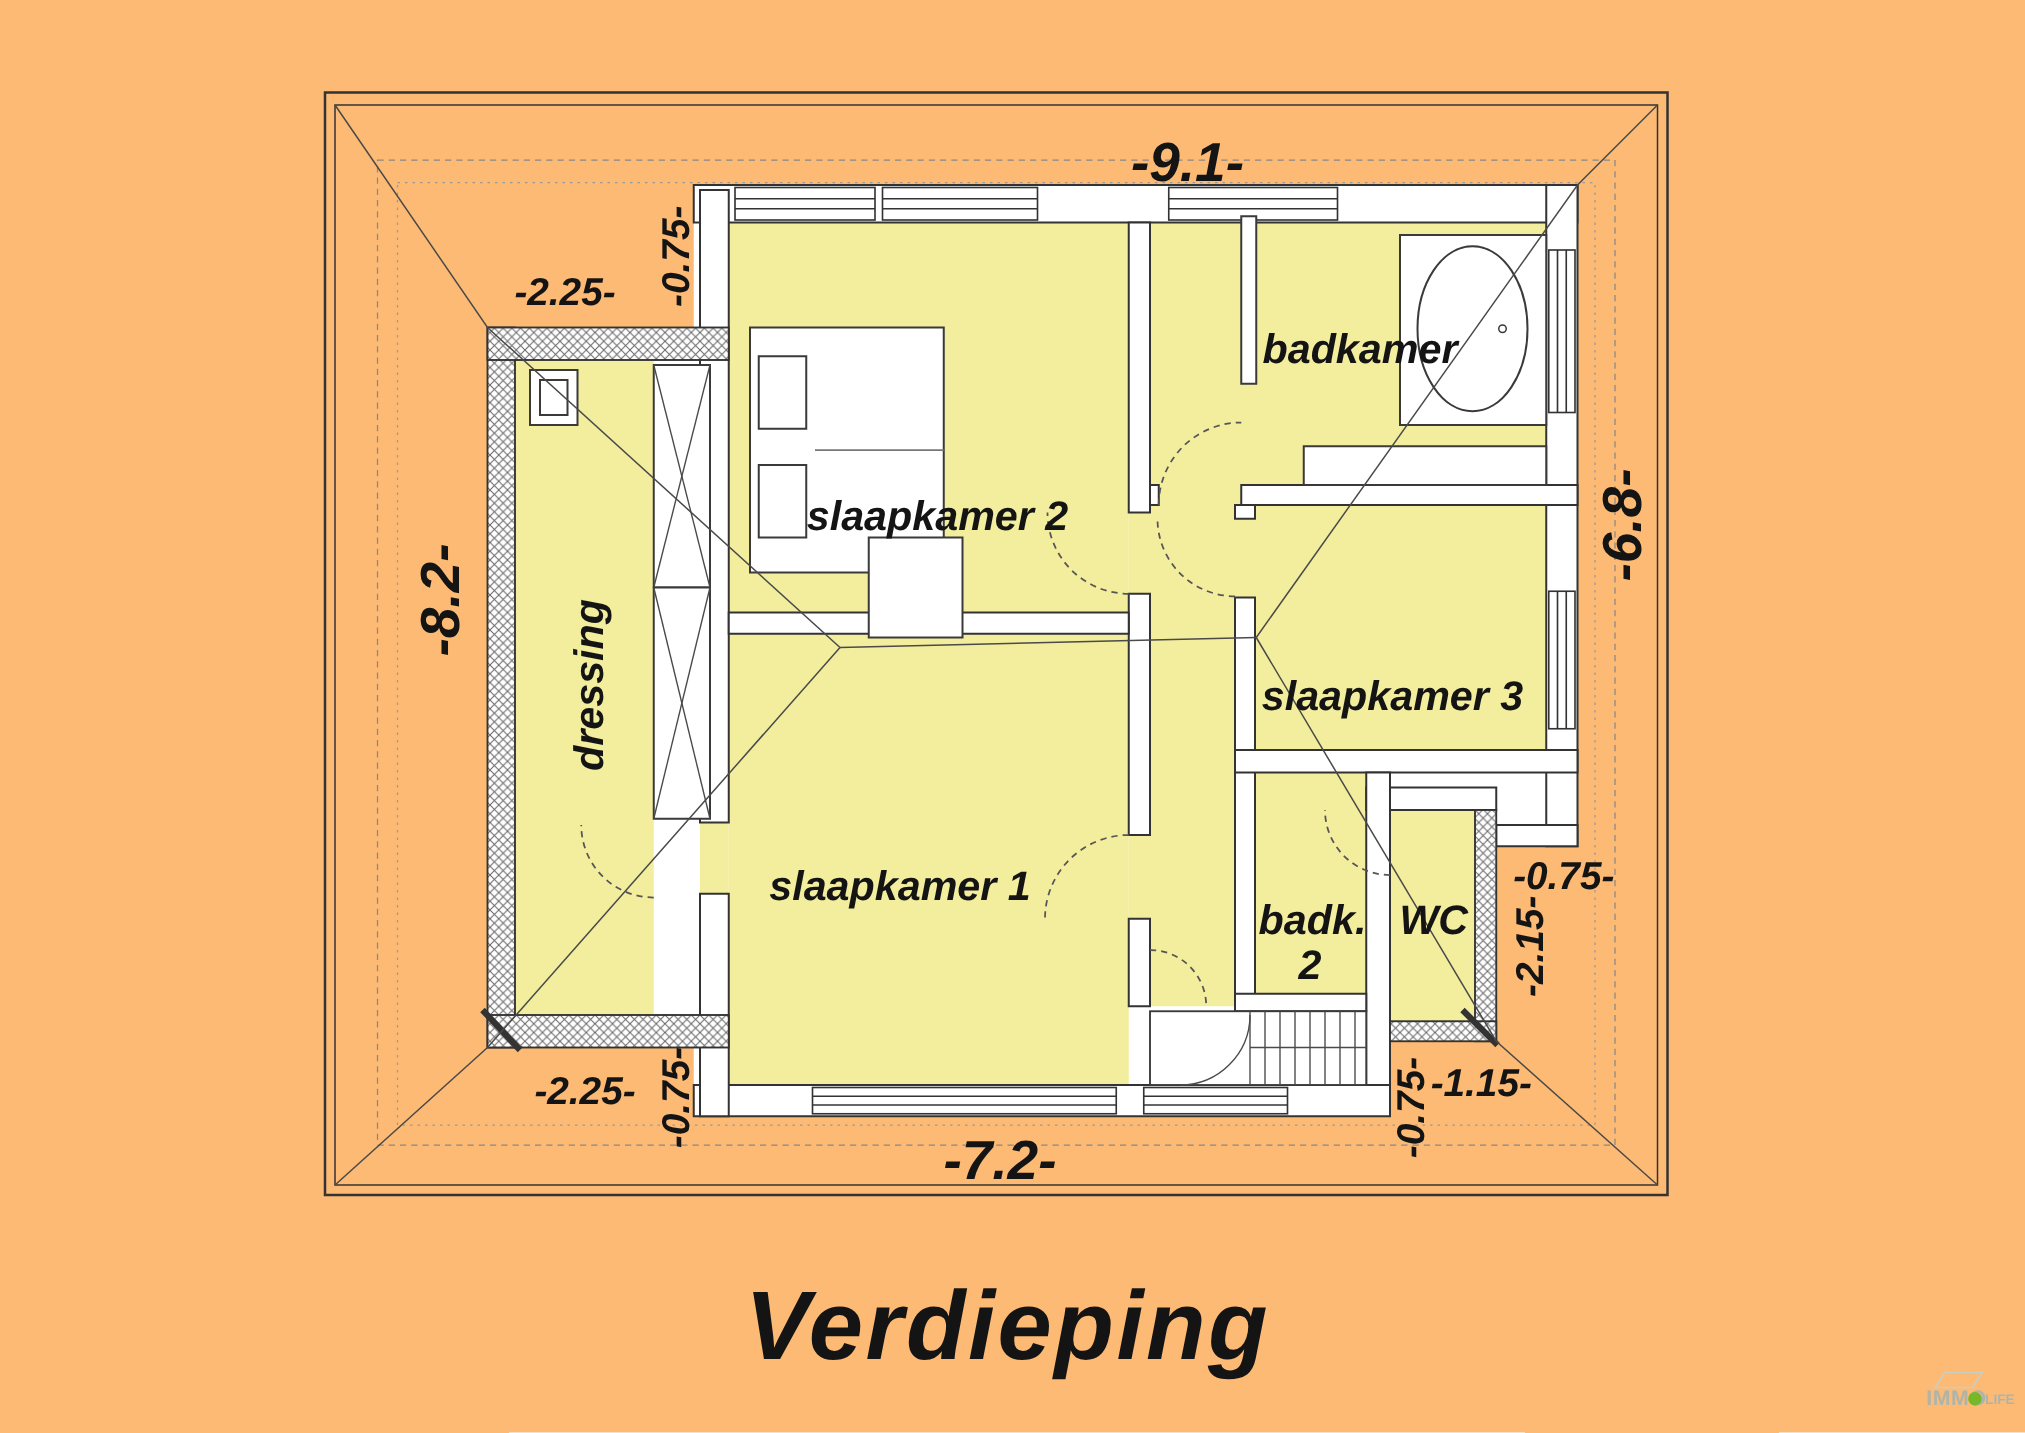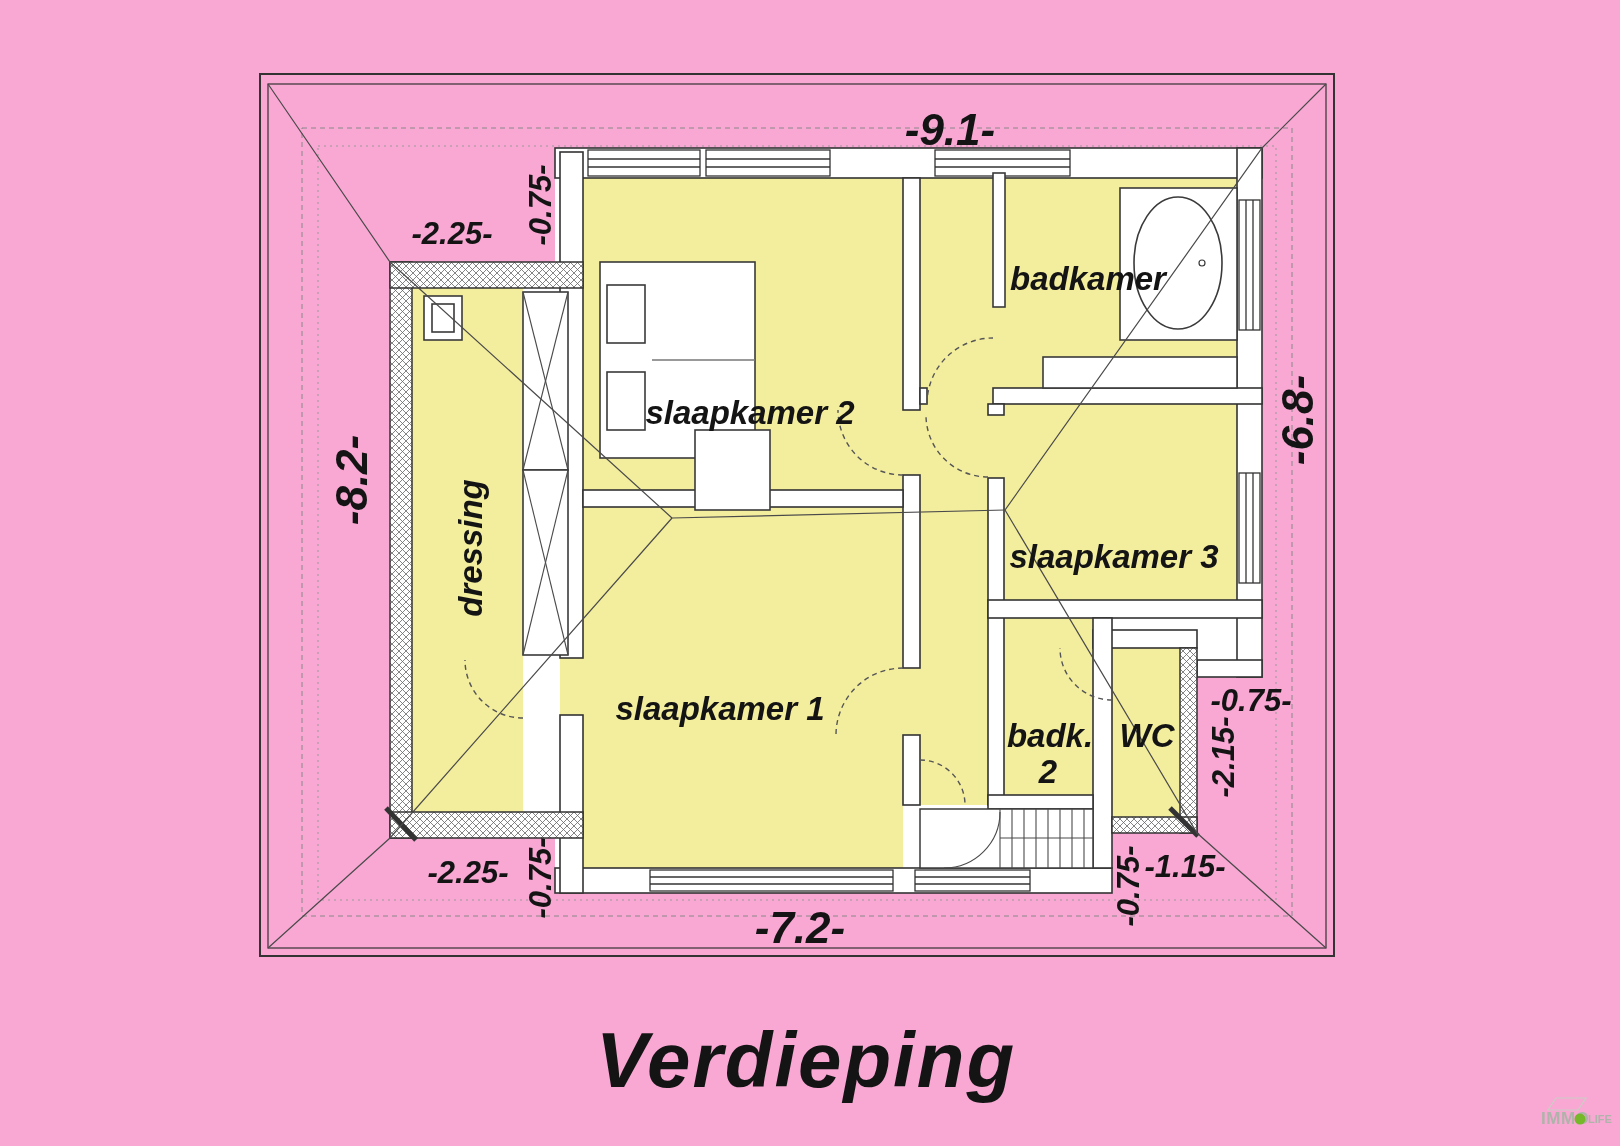--- a/index.html
+++ b/index.html
@@ -1,16 +1,16 @@
 <!DOCTYPE html>
 <html><head>
 <meta charset="utf-8">
 <style>
   html,body{margin:0;padding:0;background:#fff;}
-  .page{width:1620px;height:1146px;position:relative;background:#f9a8d4;overflow:hidden;
+  .page{width:1620px;height:1146px;position:relative;background:#fdba74;overflow:hidden;
         font-family:"Liberation Sans",sans-serif;}
   svg{display:block;}
   text{fill:#141414;font-family:"Liberation Sans",sans-serif;font-weight:bold;font-style:italic;}
   .dim-lg{font-size:44px;}
   .dim-sm{font-size:31px;}
   .room-lbl{font-size:33px;}
   .title-txt{font-size:78px;letter-spacing:2px;}
   .logo-main{font-size:17px;font-style:normal;fill:#AEB4AA;letter-spacing:0.5px;}
   .logo-sub{font-size:11px;font-style:normal;fill:#AEB4AA;}
   .wall{fill:#fff;stroke:#333;stroke-width:1.6;}

